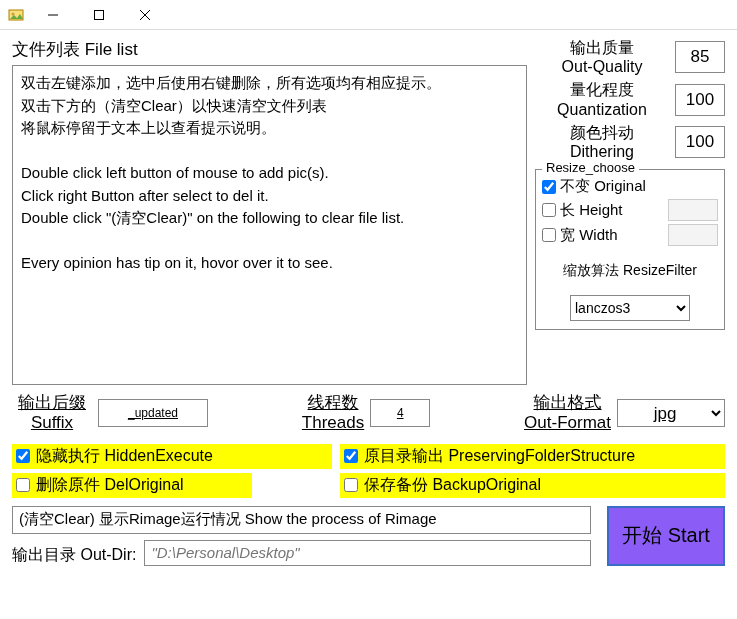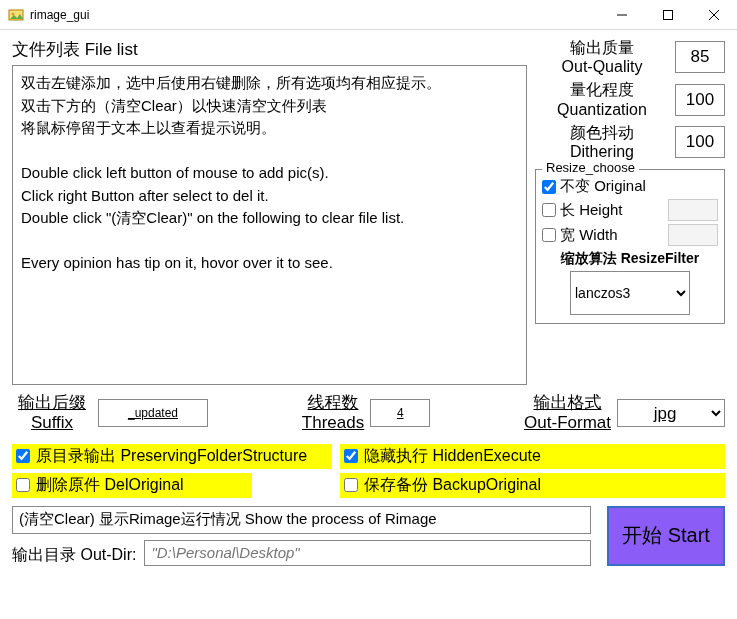--- a/index.html
+++ b/index.html
@@ -16,22 +16,22 @@
 .quality-col { width: 190px; display: flex; flex-direction: column; gap: 4px; }
 .qrow { display: flex; align-items: center; gap: 6px; }
 .qlabel { flex: 1; text-align: center; font-size: 16px; line-height: 1.2; }
 .qinput { width: 50px; height: 32px; border: 1px solid #888; text-align: center; font-size: 17px; }
 .resize-group { border: 1px solid #888; padding: 4px 6px 8px 6px; margin-top: 4px; position: relative; }
 .resize-legend { position: absolute; top: -10px; left: 6px; background: #fff; padding: 0 4px; font-size: 13px; }
 .resize-row { display: flex; align-items: center; gap: 4px; margin: 3px 0; }
 .resize-row input[type=checkbox] { width: 14px; height: 14px; }
 .resize-row label { font-size: 15px; flex: 1; }
 .resize-input { width: 50px; height: 22px; border: 1px solid #ccc; background: #f4f4f4; }
-.resize-filter-label { text-align: center; font-size: 14px; margin-top: 4px; font-weight: bold; }
-.resize-filter-select { width: 120px; height: 44px; margin: 3px auto 0 auto; display: block; border: 1px solid #888; font-size: 14px; background: #fff; }
+.resize-filter-label { text-align: center; font-size: 14px; margin-top: 16px; }
+.resize-filter-select { width: 120px; height: 26px; margin: 15px auto 0 auto; display: block; border: 1px solid #888; font-size: 14px; background: #fff; }
 .mid-row { display: flex; align-items: center; gap: 6px; margin-top: 8px; text-decoration: underline; }
 .mid-label { font-size: 17px; text-align: center; line-height: 1.2; }
 .mid-input { height: 28px; border: 1px solid #888; text-align: center; font-size: 12px; }
 .suffix-input { width: 110px; }
 .threads-input { width: 60px; }
 .format-select { width: 108px; height: 28px; border: 1px solid #888; font-size: 17px; background:#fff; text-align:center; }
 .check-grid { display: grid; grid-template-columns: 320px 1fr; gap: 4px 8px; margin-top: 10px; }
 .check-item { background: #ffff00; display: flex; align-items: center; padding: 2px 4px; font-size: 16px; }
 .check-item input { width: 14px; height: 14px; margin-right: 6px; }
 .bottom-row { display: flex; gap: 16px; margin-top: 8px; align-items: stretch; }
@@ -46,21 +46,20 @@
 <body>
 
 <div class="titlebar">
   <span class="titlebar-icon">
     <svg viewBox="0 0 16 16">
         <rect x="1" y="3" width="14" height="10" fill="#f7e07a" stroke="#b08000"></rect>
         <circle cx="5" cy="7" r="1.5" fill="#c94"></circle>
         <path d="M2 12 L6 8 L9 11 L12 7 L15 12 Z" fill="#6a4"></path>
       </svg>
   </span>
-  <span class="titlebar-title">rimage_gui</span>
   <div class="titlebar-btn">
       <svg width="10" height="10">
         <line x1="0" y1="5" x2="10" y2="5" stroke="#000"></line>
       </svg>
     </div>
   <div class="titlebar-btn">
       <svg width="10" height="10">
         <rect x="0.5" y="0.5" width="9" height="9" fill="none" stroke="#000"></rect>
       </svg>
     </div>
@@ -138,25 +137,25 @@
     <div class="mid-label" style="white-space:pre-line">输出格式
 Out-Format</div>
     <select class="format-select">
       <option>jpg</option>
     </select>
   </div>
 
   <div class="check-grid">
     <div class="check-item">
       <input type="checkbox" checked="" style="">
-      <span>原目录输出 PreservingFolderStructure</span>
+      <span>隐藏执行 HiddenExecute</span>
     </div>
     <div class="check-item">
       <input type="checkbox" checked="" style="">
-      <span>隐藏执行 HiddenExecute</span>
+      <span>原目录输出 PreservingFolderStructure</span>
     </div>
     <div class="check-item" style="width:240px">
       <input type="checkbox" style="">
       <span>删除原件 DelOriginal</span>
     </div>
     <div class="check-item">
       <input type="checkbox" style="">
       <span>保存备份 BackupOriginal</span>
     </div>
   </div>

